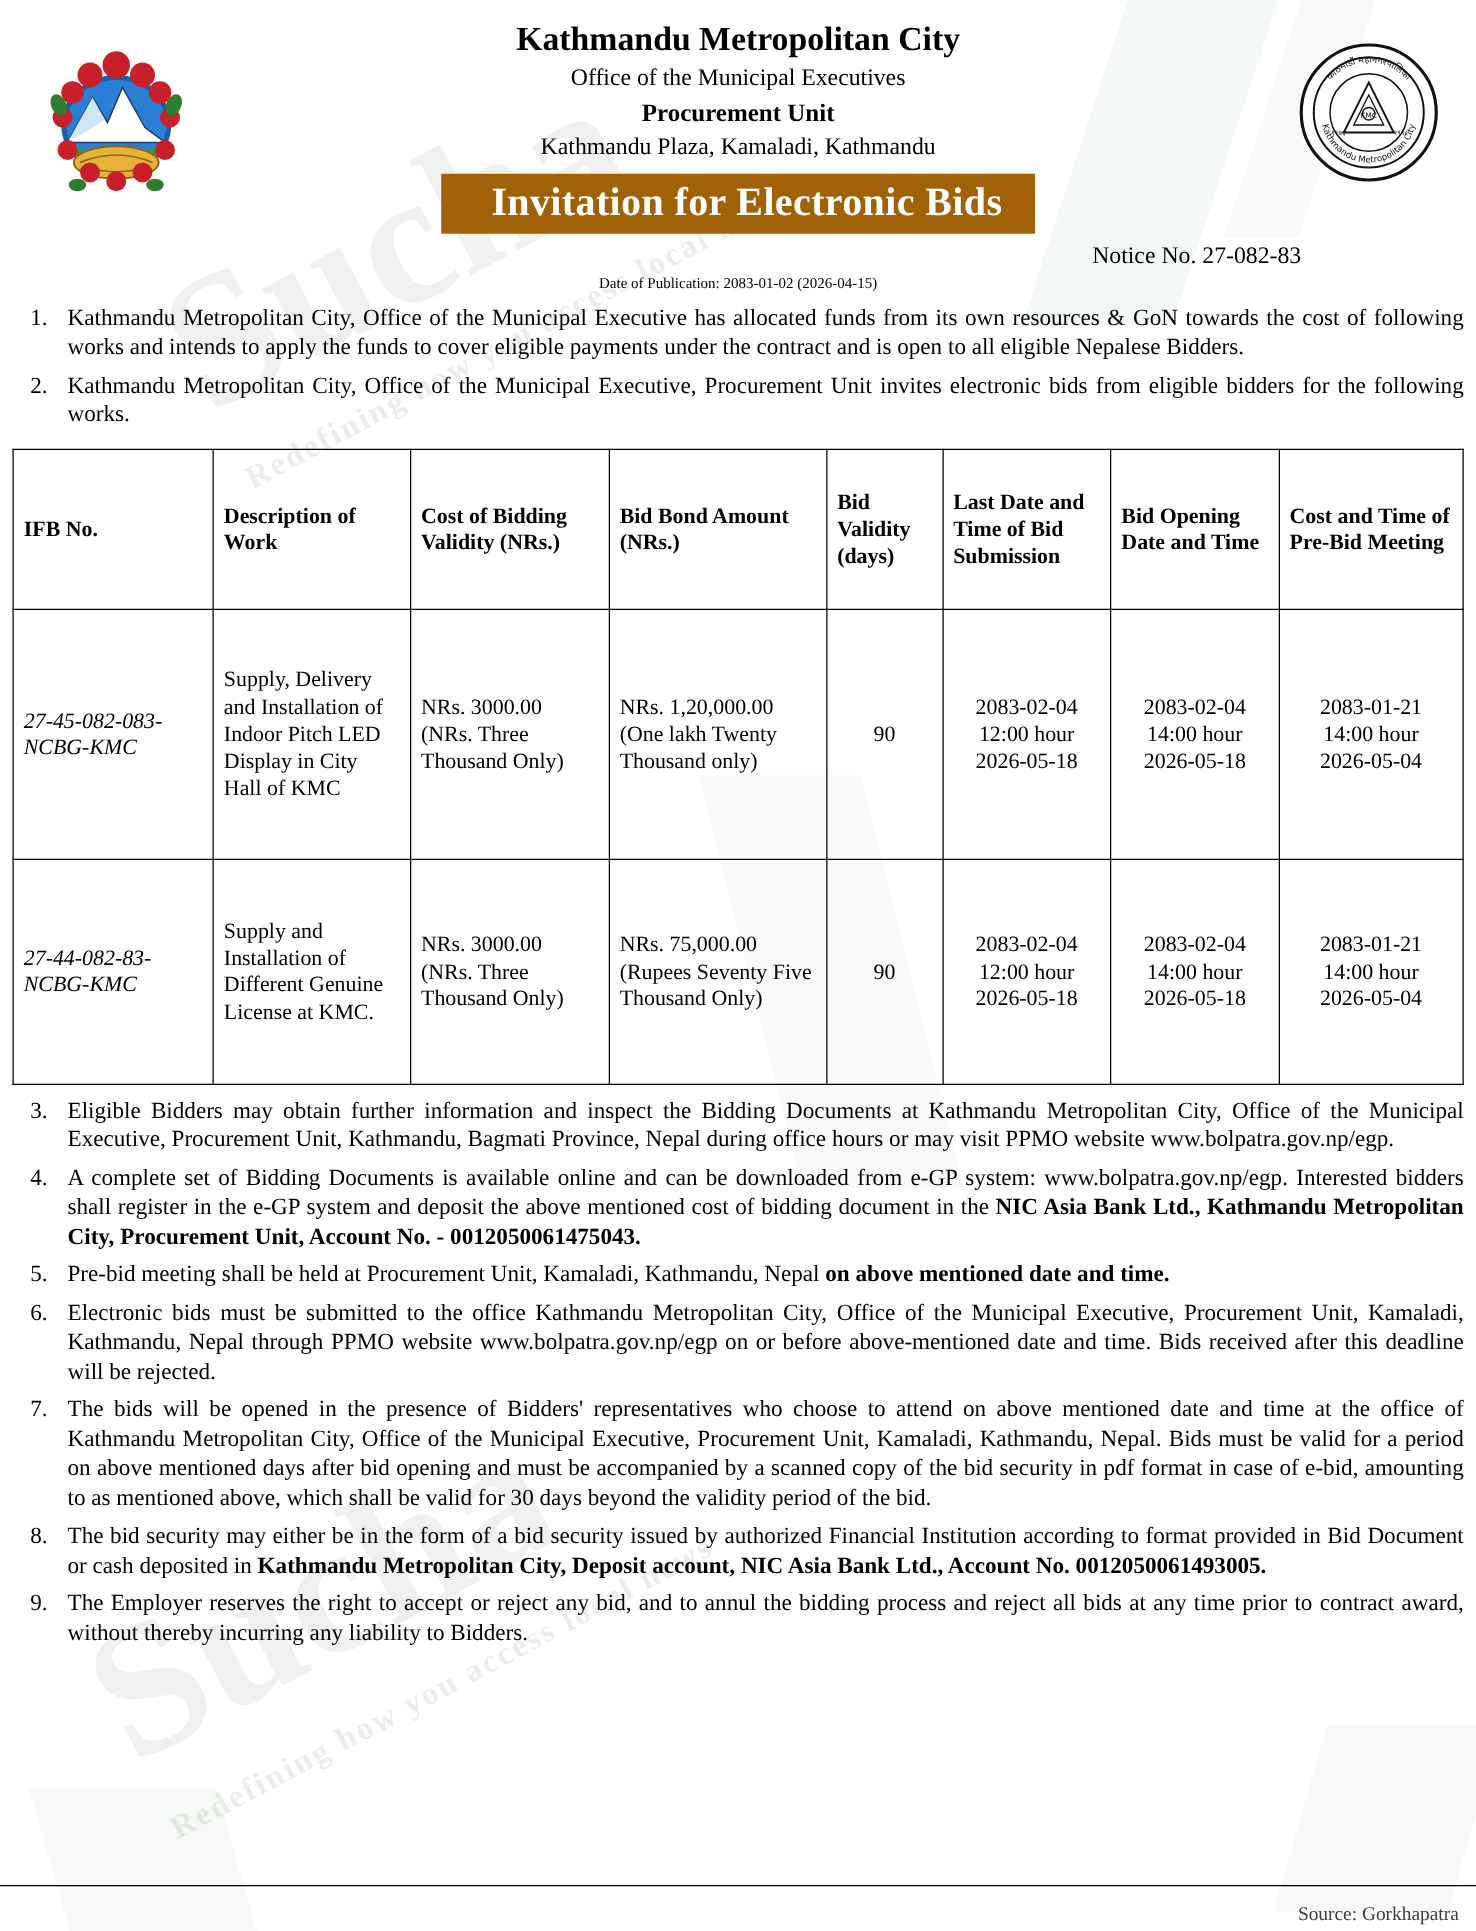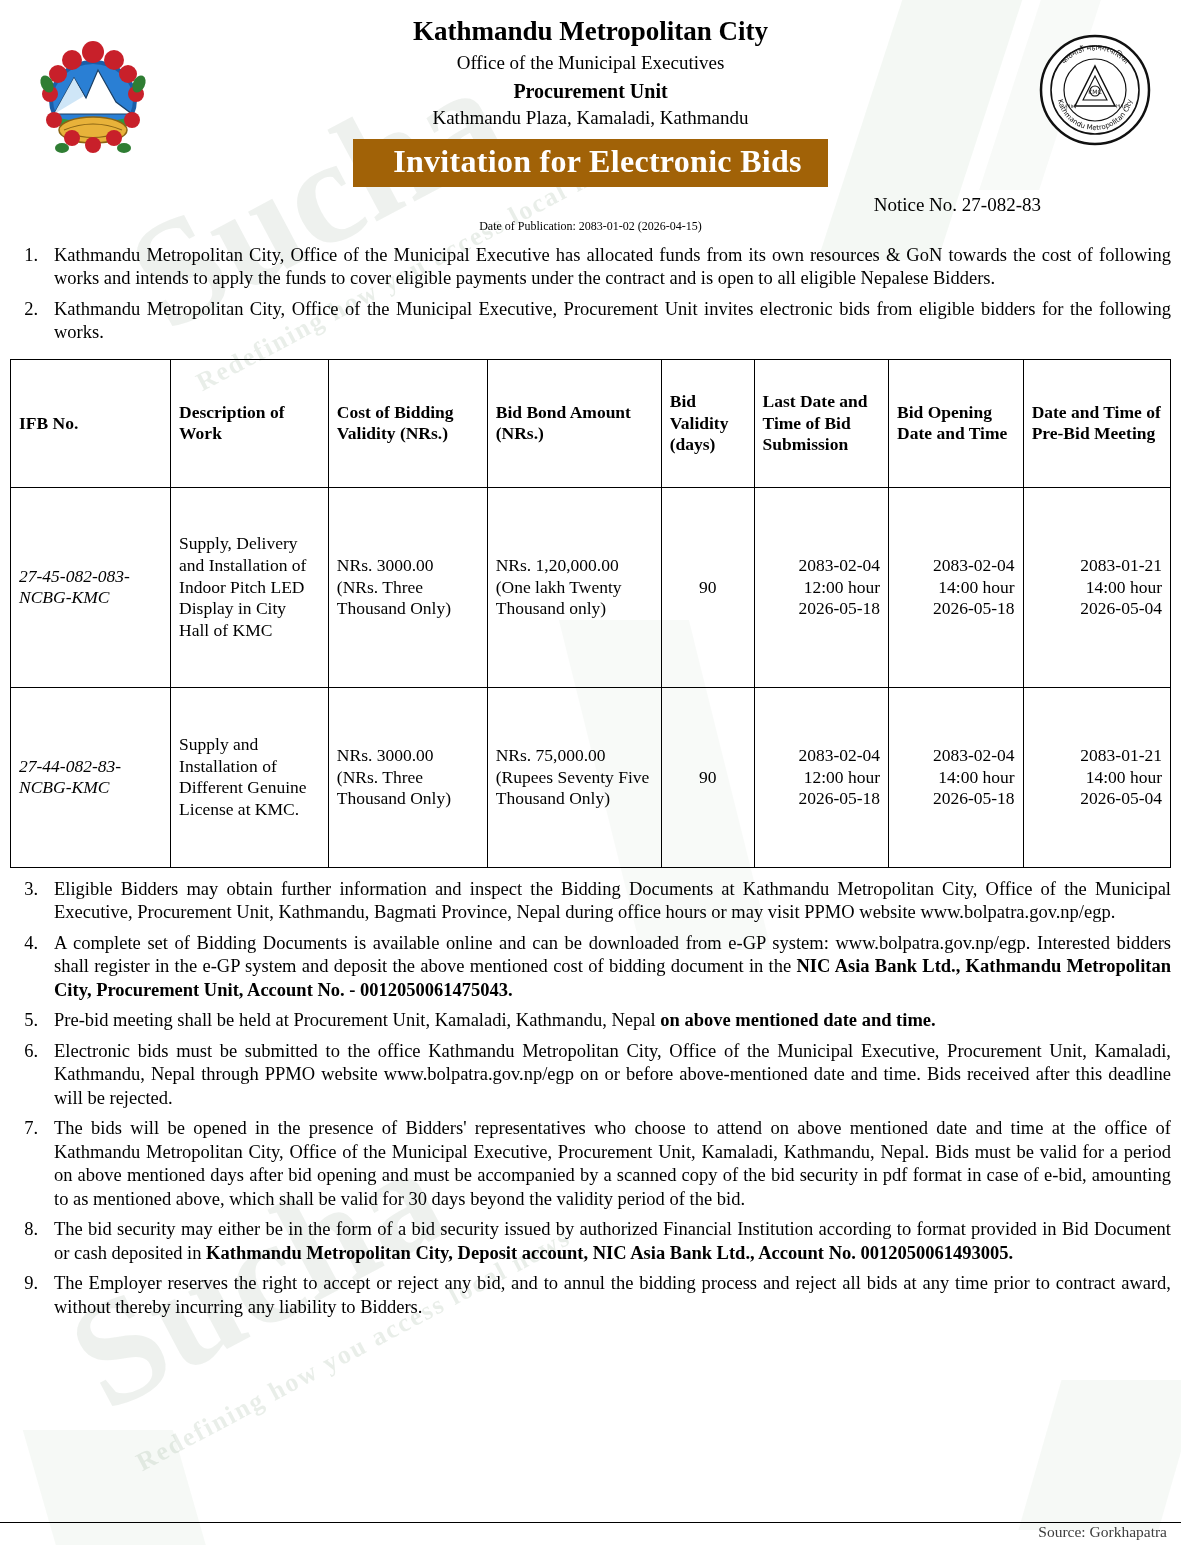--- a/index.html
+++ b/index.html
@@ -147,35 +147,35 @@
   td.ifb { font-size: 17.5px; font-style: italic; }
   td.center { text-align: center; }
   .col1 { width: 13.8%; }
   .col2 { width: 13.6%; }
   .col3 { width: 13.7%; }
   .col4 { width: 15.0%; }
   .col5 { width: 8.0%; }
   .col6 { width: 11.6%; }
   .col7 { width: 11.6%; }
   .col8 { width: 12.7%; }
-  .dateline { white-space: nowrap; text-align: right; }
+  .dateline { white-space: nowrap; }
 
   .signoff {
     text-align: right;
     font-weight: bold;
     font-size: 19px;
     margin-top: 12px;
     padding-right: 4px;
   }
   .source-bar {
     position: absolute;
     left: 0; right: 0;
     bottom: 0;
     border-top: 1.5px solid #000;
-    padding: 0 14px 4px 0;
+    padding: 14px 14px 4px 0;
     text-align: right;
     font-size: 15.5px;
     color: #3c3c3c;
     z-index: 3;
   }
   .para-block { margin-top: 10px; }
 </style>
 </head>
 <body>
 
@@ -287,21 +287,21 @@
       </colgroup>
       <thead>
         <tr>
           <th>IFB No.</th>
           <th>Description of Work</th>
           <th>Cost of Bidding Validity (NRs.)</th>
           <th>Bid Bond Amount (NRs.)</th>
           <th>Bid Validity (days)</th>
           <th>Last Date and Time of Bid Submission</th>
           <th>Bid Opening Date and Time</th>
-          <th>Date and Time of Pre-Bid Meeting</th>
+          <th>Cost and Time of Pre-Bid Meeting</th>
         </tr>
       </thead>
       <tbody>
         <tr style="height:200px;">
           <td class="ifb">27-45-082-083-NCBG-KMC</td>
           <td>Supply, Delivery and Installation of Indoor Pitch LED Display in City Hall of KMC</td>
           <td>NRs. 3000.00 (NRs. Three Thousand Only)</td>
           <td>NRs. 1,20,000.00 (One lakh Twenty Thousand only)</td>
           <td class="center">90</td>
           <td class="center">

